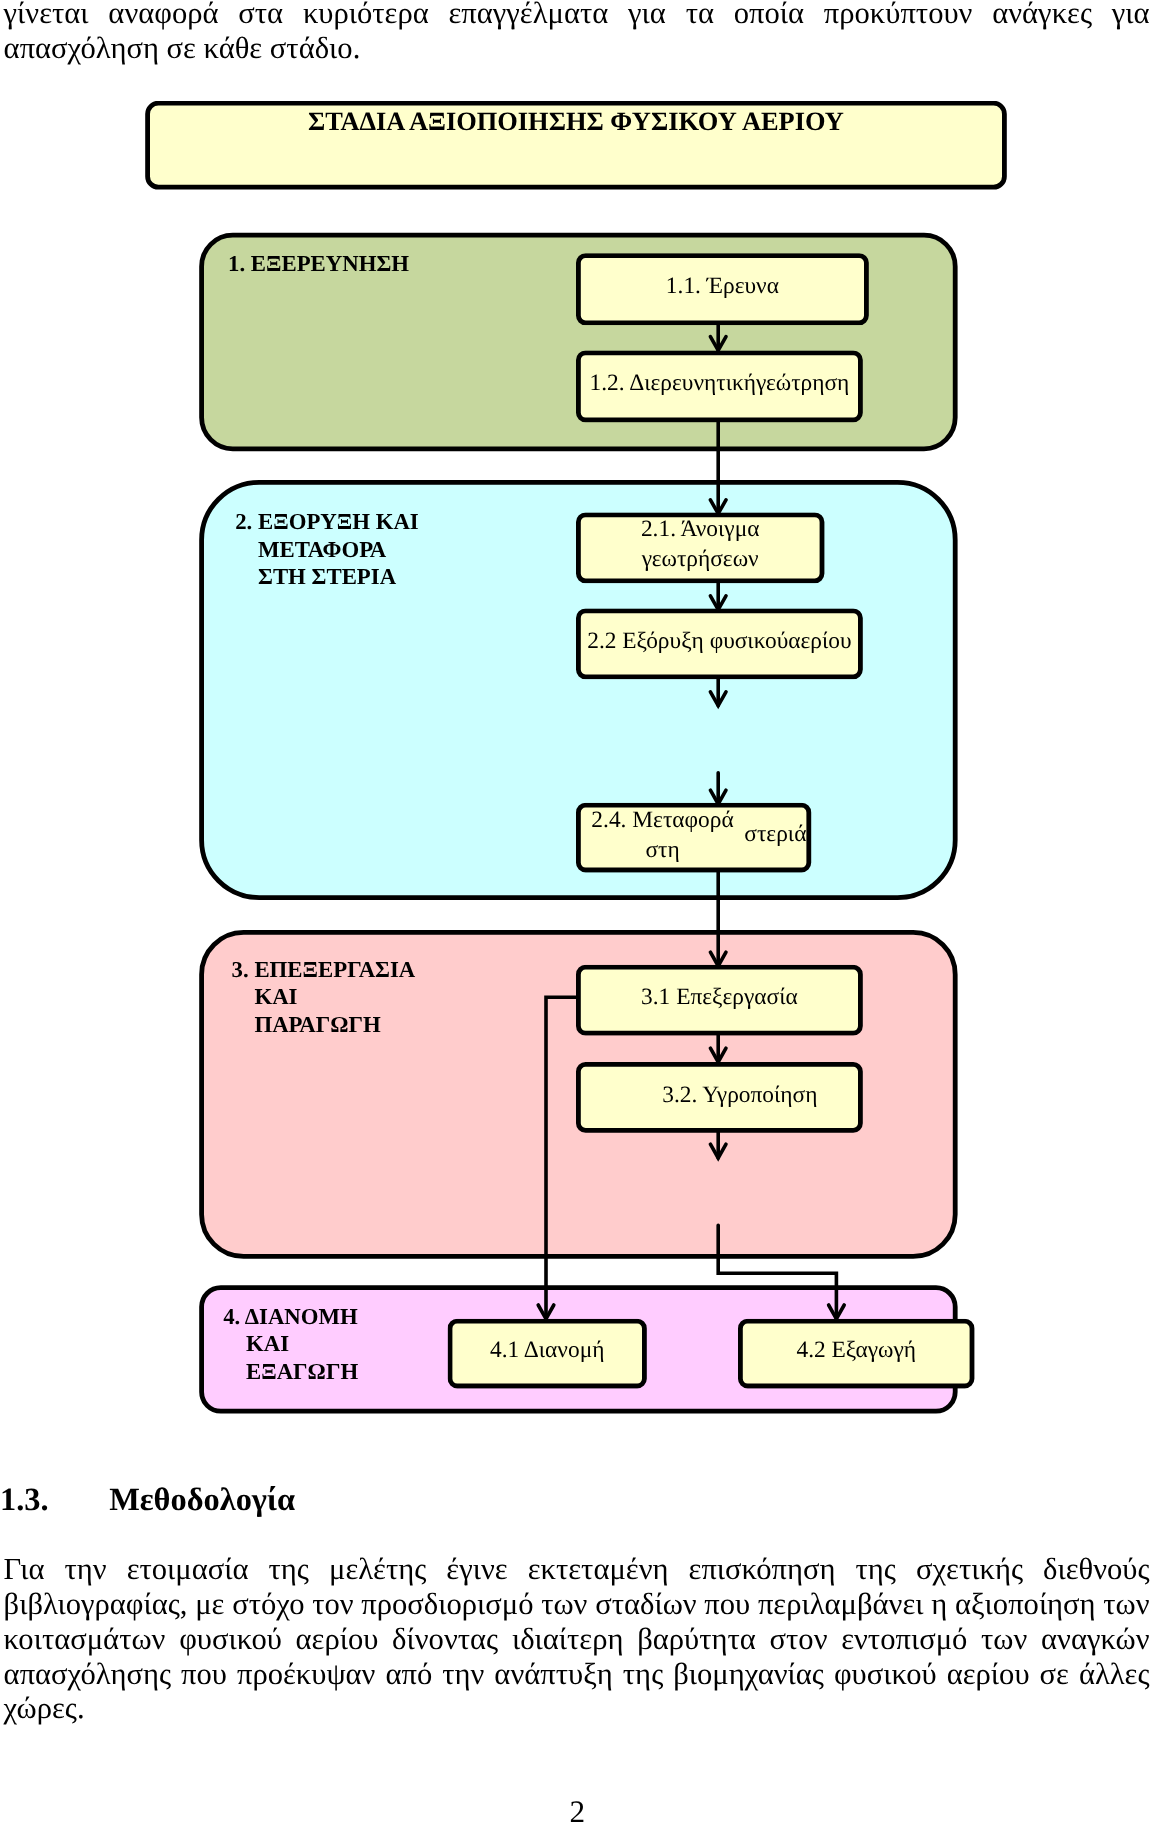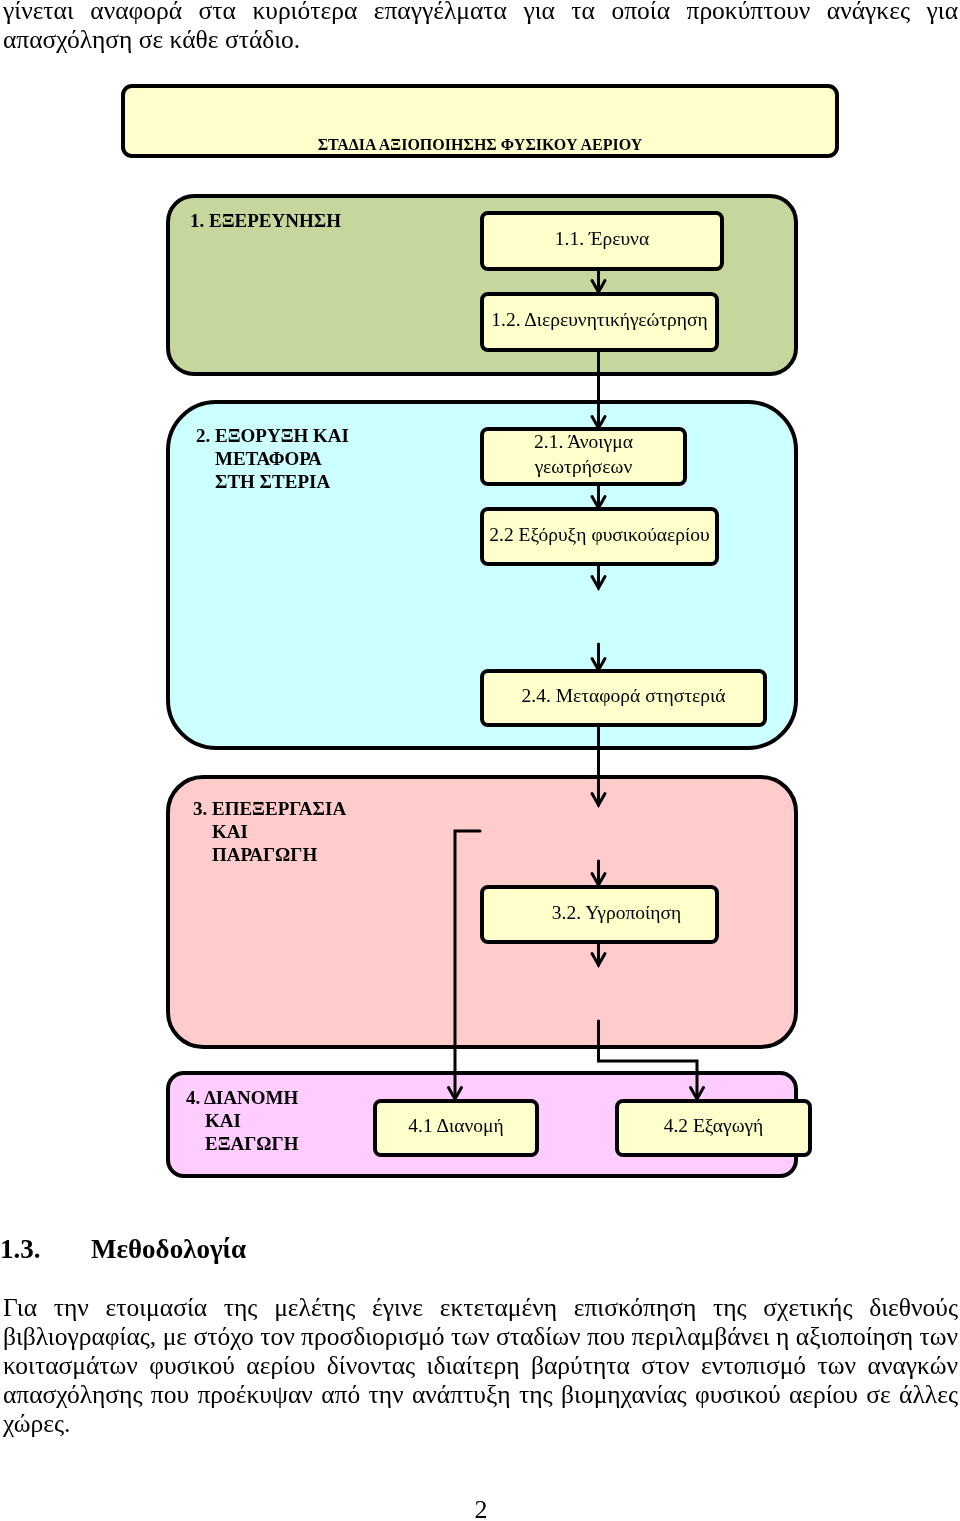--- a/index.html
+++ b/index.html
@@ -14,22 +14,22 @@
   .stage{position:absolute;box-sizing:border-box;border:4px solid #000;}
   .stage-label{position:absolute;font-weight:bold;font-size:19px;line-height:23px;
                white-space:pre-line;padding-left:19px;text-indent:-19px;}
   .sbox{position:absolute;box-sizing:border-box;border:4px solid #000;
         border-radius:8px;background:#FFFFCC;display:flex;align-items:center;
         justify-content:center;text-align:center;font-size:19.5px;line-height:25px;
         padding-bottom:5px;}
   .sbox.multi{flex-direction:row;}
   .sline{display:block;}
   .title-box{position:absolute;box-sizing:border-box;border:4px solid #000;
-             border-radius:11px;background:#FFFFCC;display:flex;align-items:flex-end;
-             justify-content:center;font-weight:bold;font-size:16px;}
+             border-radius:11px;background:#FFFFCC;display:flex;align-items:flex-start;
+             justify-content:center;font-weight:bold;font-size:22px;}
   svg.conn{position:absolute;left:0;top:0;width:960px;height:1200px;overflow:visible;}
   .sec-num{position:absolute;font-weight:bold;font-size:27px;}
   .sec-title{position:absolute;font-weight:bold;font-size:27px;}
   .pg{position:absolute;font-size:26px;text-align:center;}
 </style>
 </head>
 <body>
 
 <div class="page">
 <div class="para" style="left:3px;top:-4px;width:955px;">γίνεται αναφορά στα κυριότερα επαγγέλματα για τα οποία προκύπτουν ανάγκες για απασχόληση σε κάθε στάδιο.</div>
@@ -80,23 +80,26 @@
         <span class="sline">1.2. Διερευνητική</span>
         <span class="sline">γεώτρηση</span>
       </div>
 <div class="sbox" style="left:480px;top:427px;width:207px;height:59px;">
         <span>2.1. Άνοιγμα γεωτρήσεων</span>
       </div>
 <div class="sbox multi" style="left:480px;top:507px;width:239px;height:59px;">
         <span class="sline">2.2 Εξόρυξη φυσικού</span>
         <span class="sline">αερίου</span>
       </div>
-<div class="sbox multi" style="left:480px;top:669px;width:287px;height:58px;">
+<div class="sbox multi" style="left:480px;top:669px;width:196px;height:58px;">
         <span class="sline">2.4. Μεταφορά στη</span>
         <span class="sline">στεριά</span>
+      </div>
+<div class="sbox" style="left:480px;top:804px;width:239px;height:59px;">
+        <span>3.1 Επεξεργασία</span>
       </div>
 <div class="sbox" style="left:480px;top:885px;width:239px;height:59px;padding-left:34px;">
         <span>3.2. Υγροποίηση</span>
       </div>
 <div class="sbox" style="left:373px;top:1099px;width:166px;height:58px;">
         <span>4.1 Διανομή</span>
       </div>
 <div class="sbox" style="left:615px;top:1099px;width:197px;height:58px;">
         <span>4.2 Εξαγωγή</span>
       </div>

